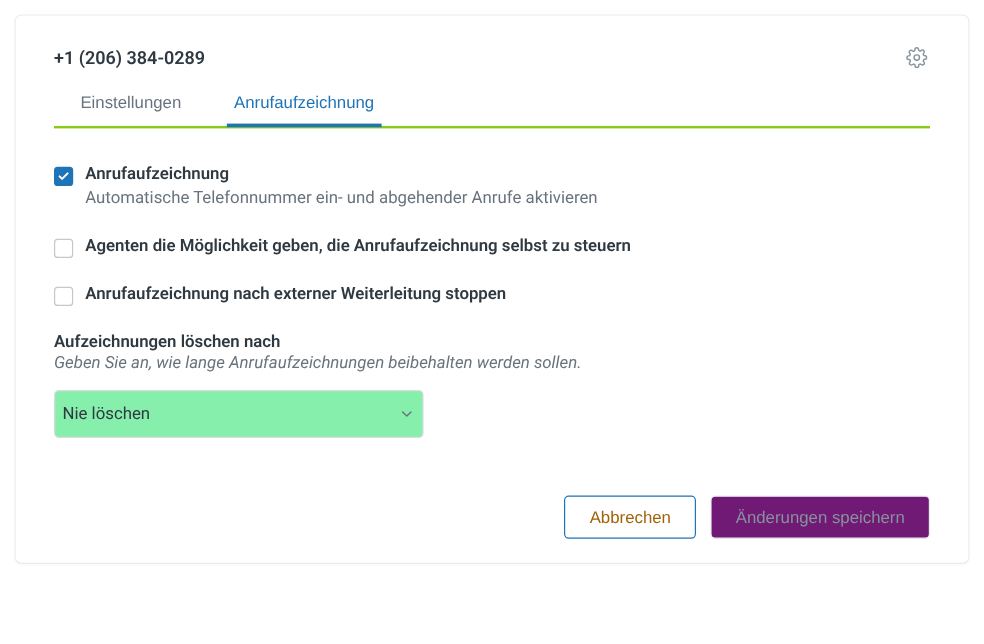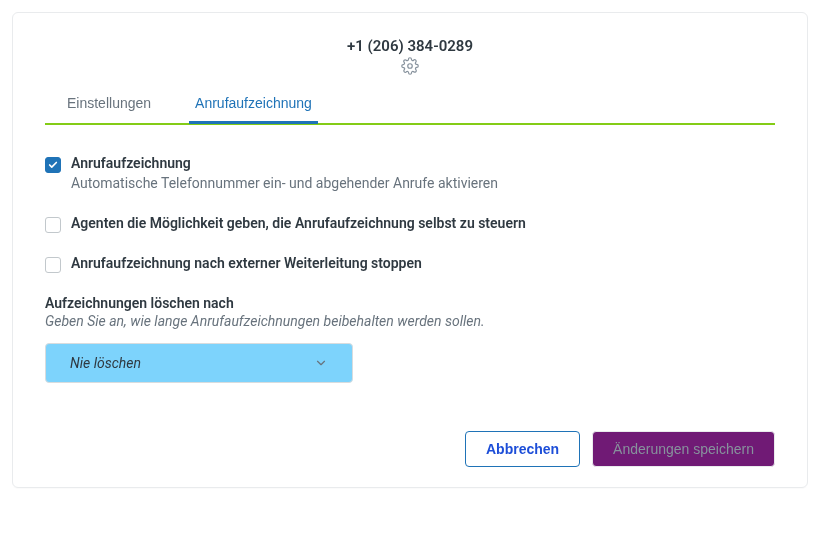--- a/index.html
+++ b/index.html
@@ -16,21 +16,20 @@
     border: 1px solid #e9ebed;
     border-radius: 6px;
     padding: 24px 32px 20px 32px;
     box-shadow: 0 1px 1px rgba(0,0,0,0.02);
   }
   .header-row {
     display: flex;
     align-items: center;
     justify-content: space-between;
     margin-bottom: 8px;
-    flex-direction: column;
   }
   .phone {
     font-size: 15px;
     font-weight: 600;
     color: #2f3941;
   }
   .gear-btn {
     background: none;
     border: none;
     padding: 2px;
@@ -114,47 +113,45 @@
     font-style: italic;
   }
   .select {
     width: 308px;
     height: 40px;
     border: 1px solid #d8dcde;
     border-radius: 4px;
     display: flex;
     align-items: center;
     justify-content: space-between;
-    padding: 0 24px;
-    background: #7dd3fc;
-    cursor: pointer;
-    color: #2f3941;
-    font-style: italic;
+    padding: 0 6px;
+    background: #86efac;
+    cursor: pointer;
+    color: #2f3941;
   }
   .select svg { color: #68737d; }
   .footer {
     display: flex;
     justify-content: flex-end;
     gap: 12px;
     margin-top: 48px;
   }
   .btn {
     height: 36px;
     padding: 0 20px;
     border-radius: 4px;
     font-size: 14px;
     cursor: pointer;
     min-width: 160px;
   }
   .btn-cancel {
     background: #fff;
     border: 1px solid #1f73b7;
-    color: #1d4ed8;
+    color: #a16207;
     min-width: 100px;
-    font-weight: bold;
   }
   .btn-save {
     background: #701a75;
     border: 1px solid #e9ebed;
     color: #87929d;
     cursor: default;
   }
 </style>
 </head>
 <body>

